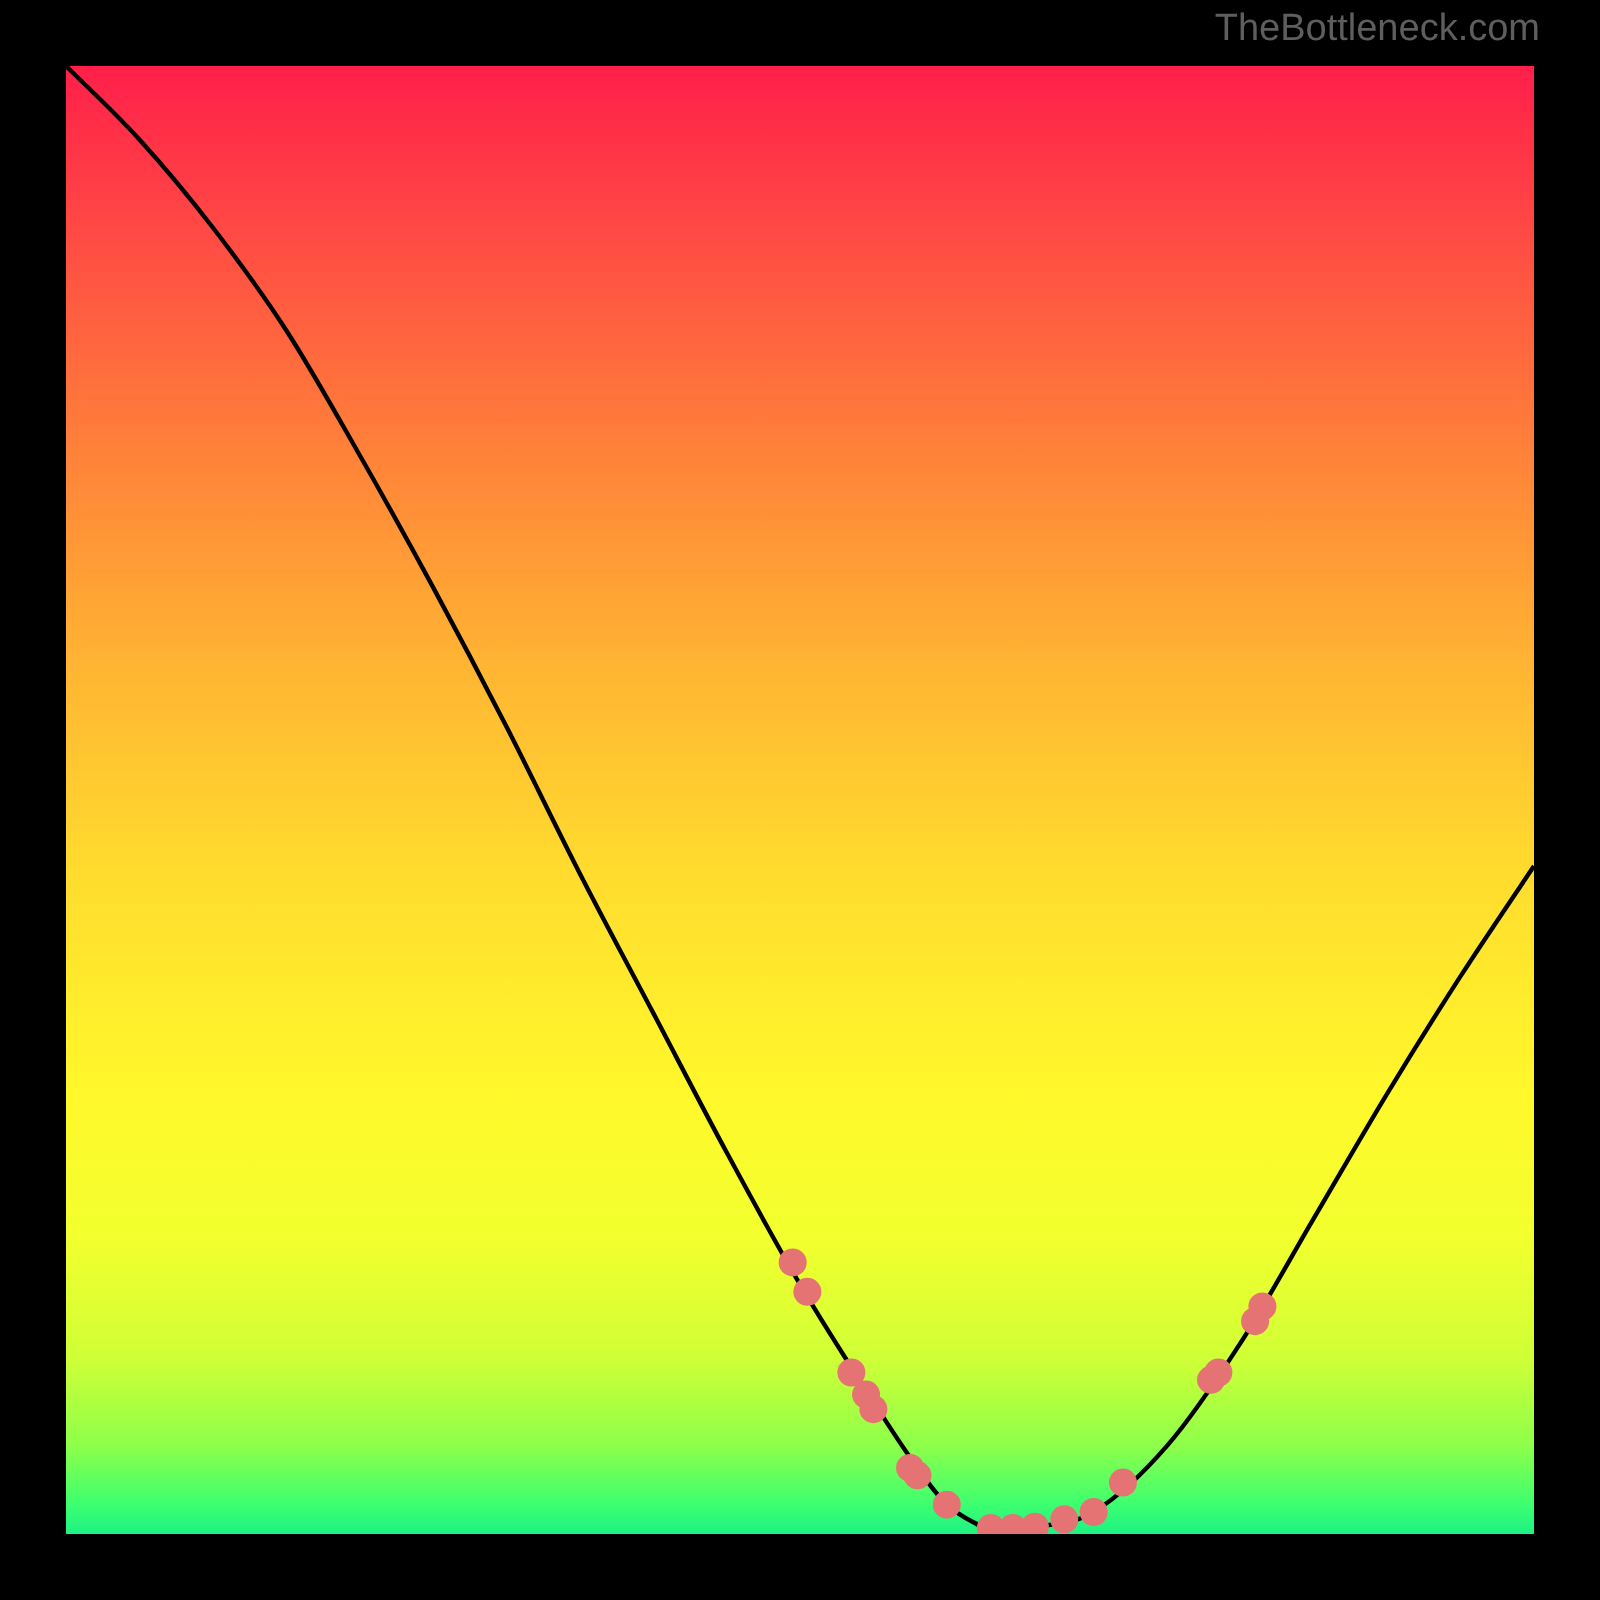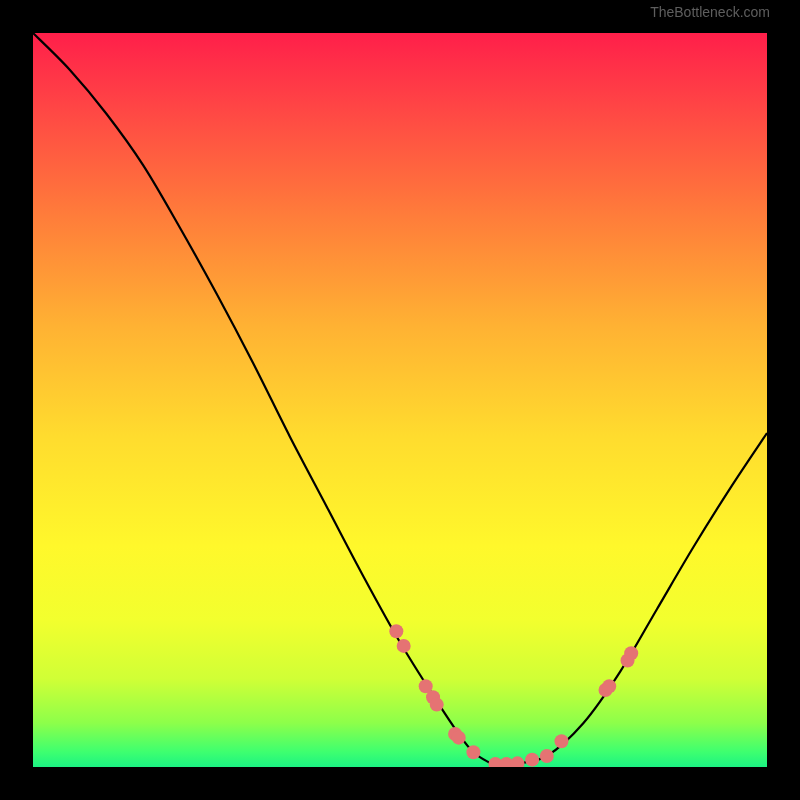--- a/index.html
+++ b/index.html
@@ -15,21 +15,21 @@
     position: relative;
     width: 800px;
     height: 800px;
     background: #000;
   }
   .watermark {
     position: absolute;
     top: 4px;
     right: 30px;
     color: #5e5e5e;
-    font-size: 14px;
+    font-size: 19px;
     font-weight: 500;
     z-index: 10;
   }
   .plot-area {
     position: absolute;
     left: 33px;
     top: 33px;
     width: 734px;
     height: 734px;
     background: linear-gradient(to bottom,

